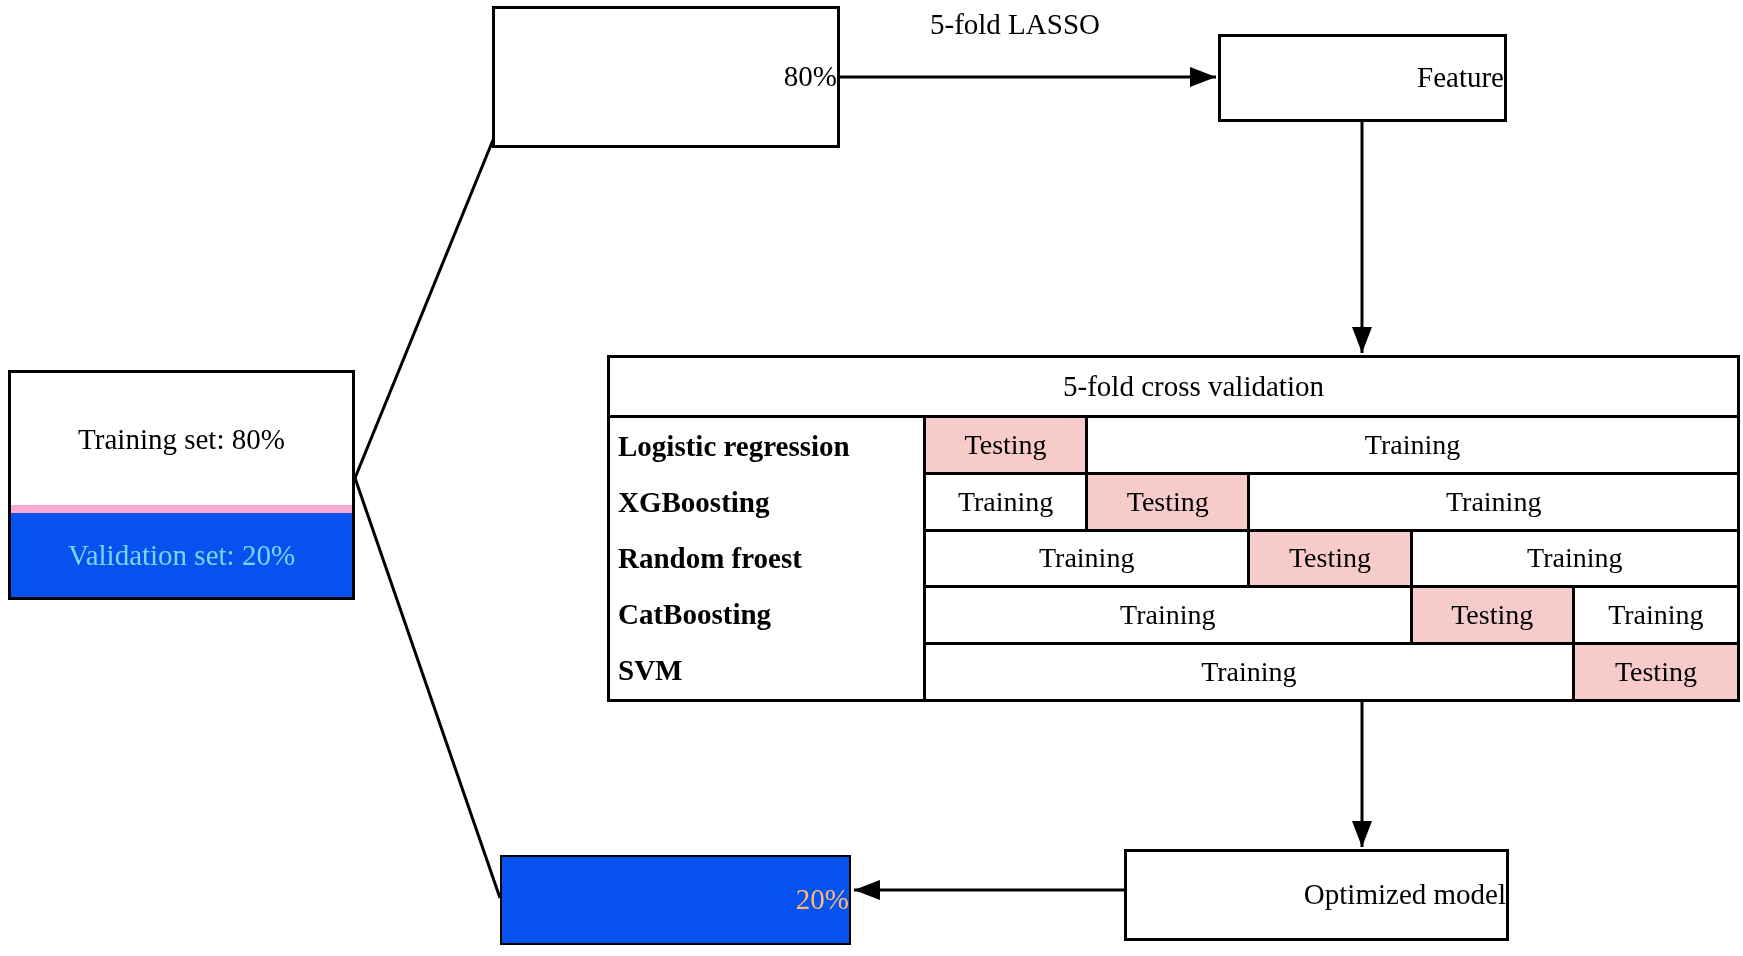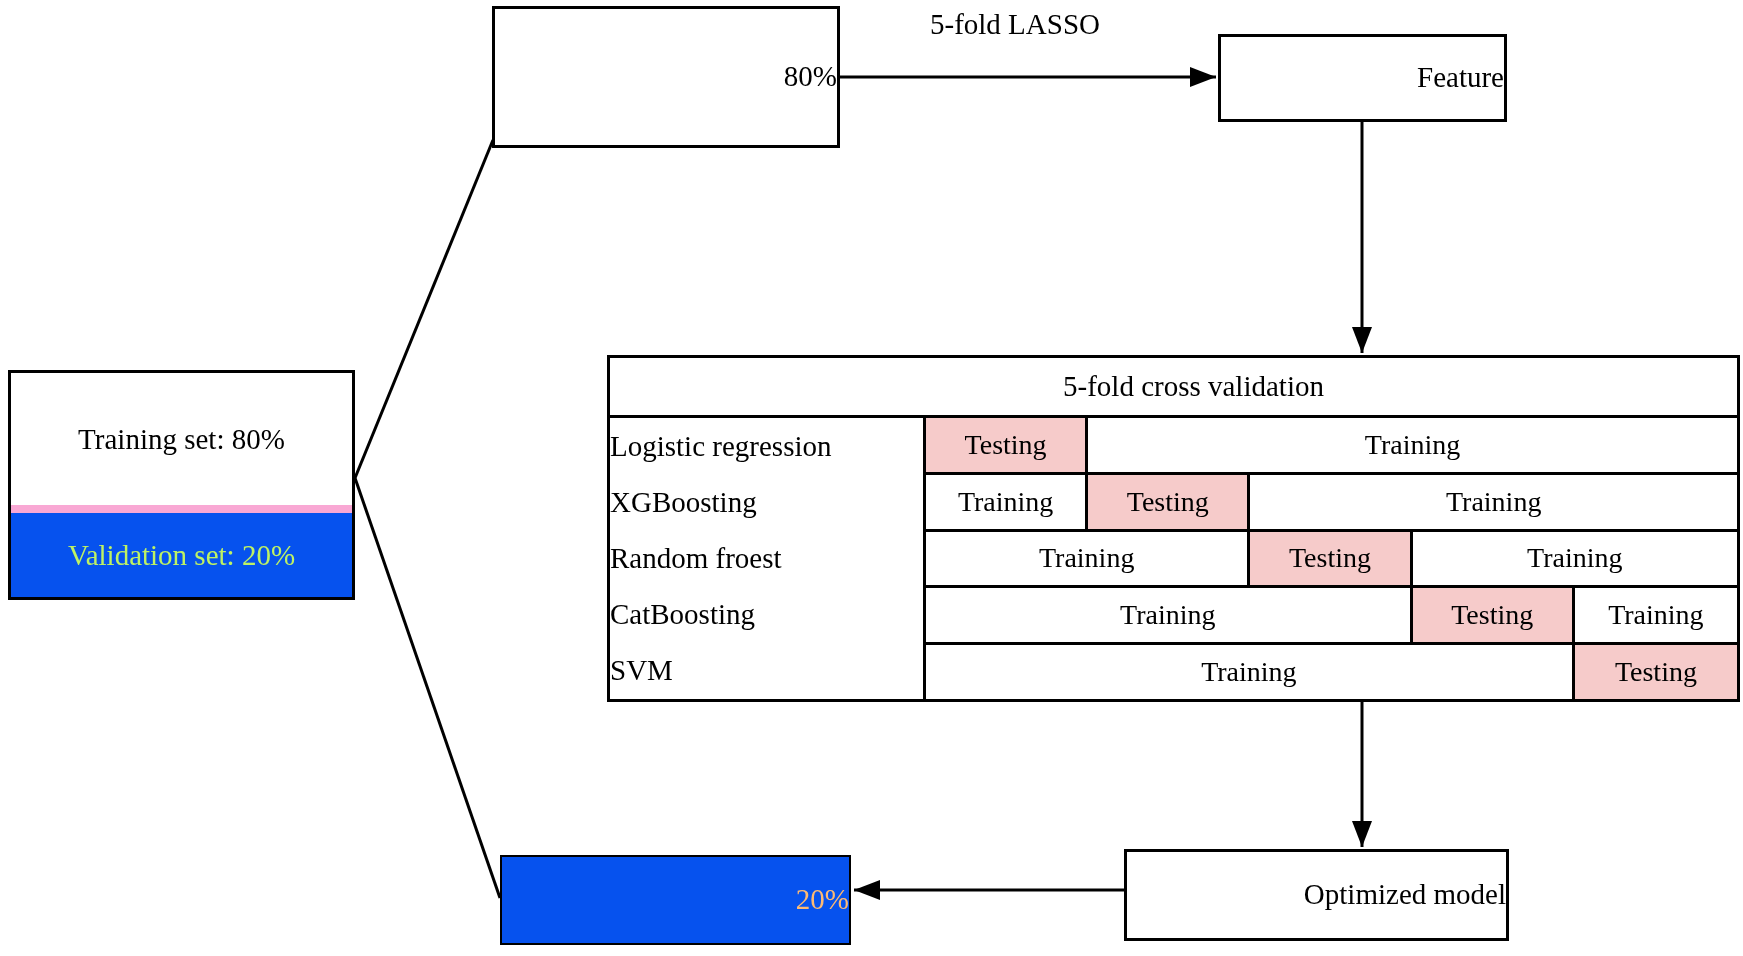--- a/index.html
+++ b/index.html
@@ -18,37 +18,37 @@
     display:flex;align-items:center;justify-content:flex-end;
     font-size:29px;
     background:#fff;
     line-height:1.15;
   }
   #svg-layer{position:absolute;left:0;top:0;width:1743px;height:956px;pointer-events:none;}
 
   
   #split-box{left:8px;top:370px;width:347px;height:230px;border:3px solid #000;position:absolute;box-sizing:border-box;display:flex;flex-direction:column;background:#fff;}
   #split-box .train-part{height:140px;border-bottom:8px solid #f9a8d4;display:flex;align-items:center;justify-content:center;font-size:29px;box-sizing:border-box;}
-  #split-box .valid-part{flex:1;background:#0652EE;color:#bef264;display:flex;align-items:center;justify-content:center;font-size:29px;}
+  #split-box .valid-part{flex:1;background:#0652EE;color:#7dd3fc;display:flex;align-items:center;justify-content:center;font-size:29px;}
 
   
   #train80-box{left:492px;top:6px;width:348px;height:142px;}
   
   #feature-box{left:1218px;top:34px;width:289px;height:88px;}
   
   .arrow-label{position:absolute;font-size:29px;text-align:center;}
   #label-lasso{left:855px;top:8px;width:320px;}
   #label-featsel{left:850px;top:96px;width:330px;}
 
   
   #cv-table{position:absolute;left:607px;top:355px;width:1133px;height:347px;border:3px solid #000;box-sizing:border-box;display:flex;flex-direction:column;background:#fff;}
   #cv-title{height:57px;border-bottom:3px solid #000;display:flex;align-items:center;justify-content:center;font-size:29px;box-sizing:content-box;flex:none;padding-left:40px;}
   #cv-body{flex:1;display:flex;min-height:0;}
   #cv-models{width:316px;border-right:3px solid #000;box-sizing:border-box;display:flex;flex-direction:column;flex:none;}
-  .model-line{flex:1;display:flex;align-items:center;font-size:29px;}
+  .model-line{flex:1;display:flex;align-items:center;padding-left:8px;font-size:29px;font-weight:bold;}
   #cv-grid{flex:1;display:flex;flex-direction:column;min-width:0;}
   .cv-row{flex:1;display:flex;border-bottom:3px solid #000;box-sizing:border-box;min-height:0;}
   .cv-row:last-child{border-bottom:none;}
   .cell{display:flex;align-items:center;justify-content:center;font-size:28px;border-right:3px solid #000;box-sizing:border-box;min-width:0;}
   .cell:last-child{border-right:none;}
   .cell.testing{background:#F6CBCA;}
   .cell.training{background:#fff;}
   .s1{width:20%;} .s2{width:40%;} .s3{width:60%;} .s4{width:80%;}
 
   

